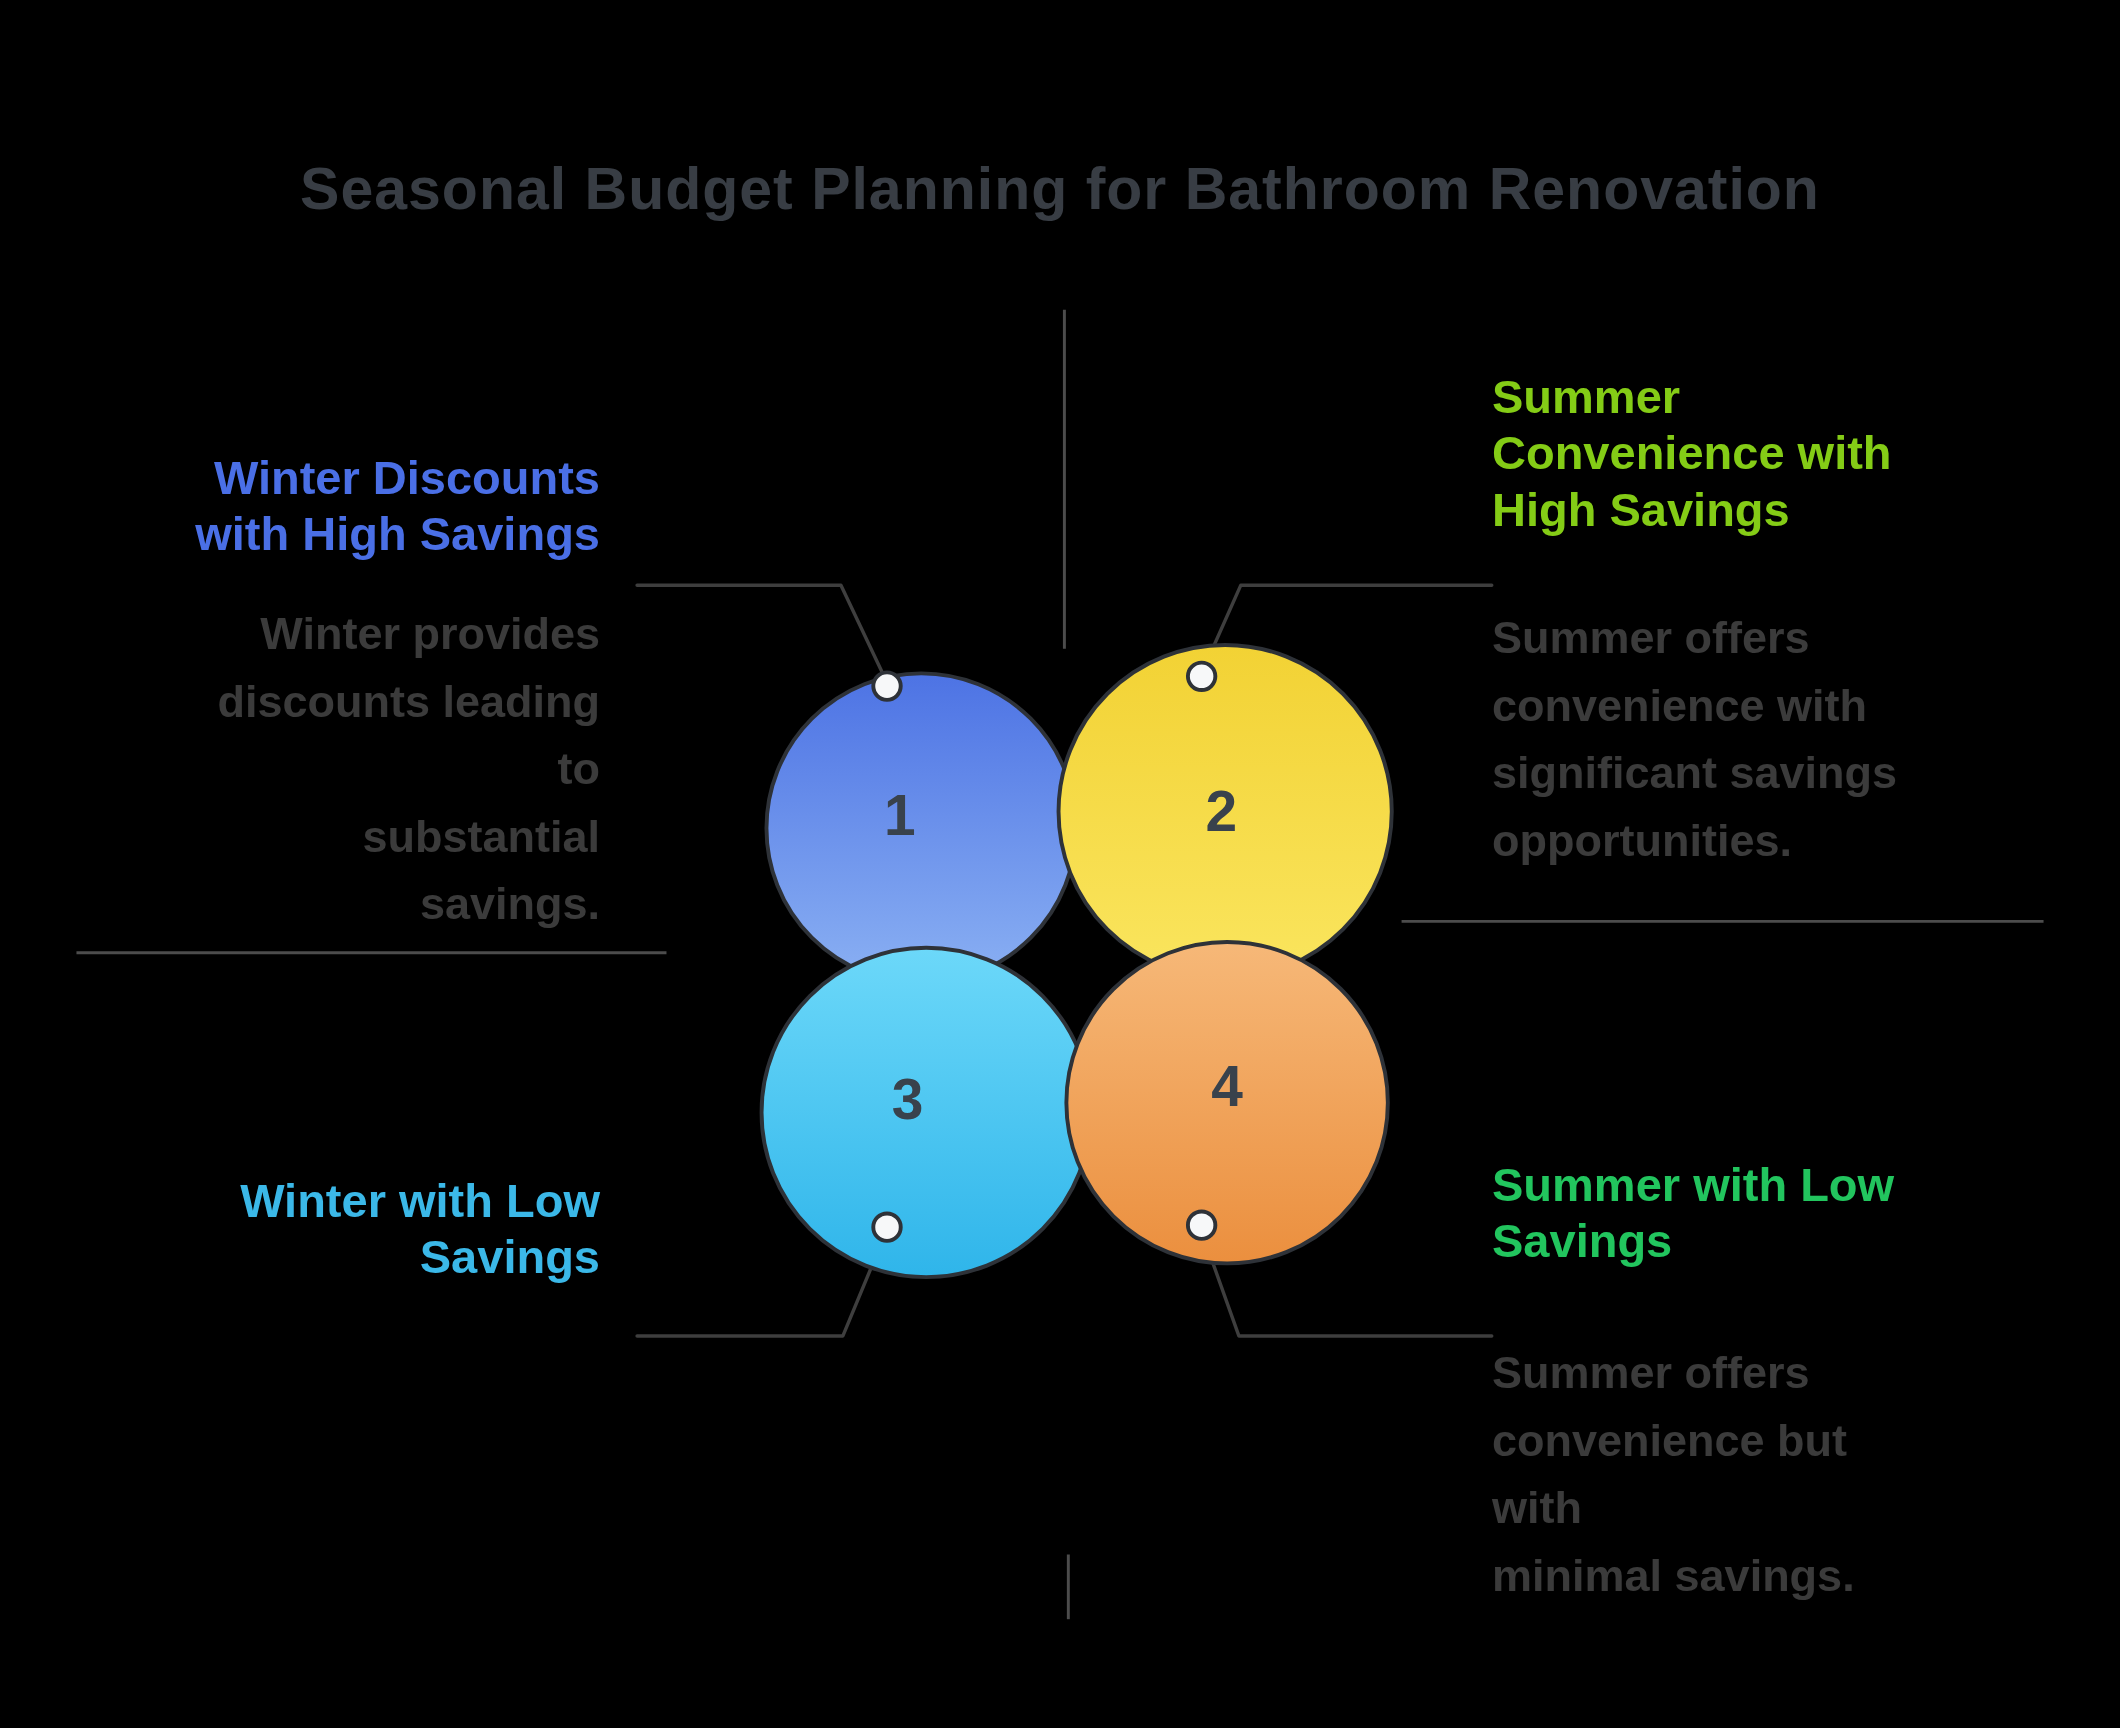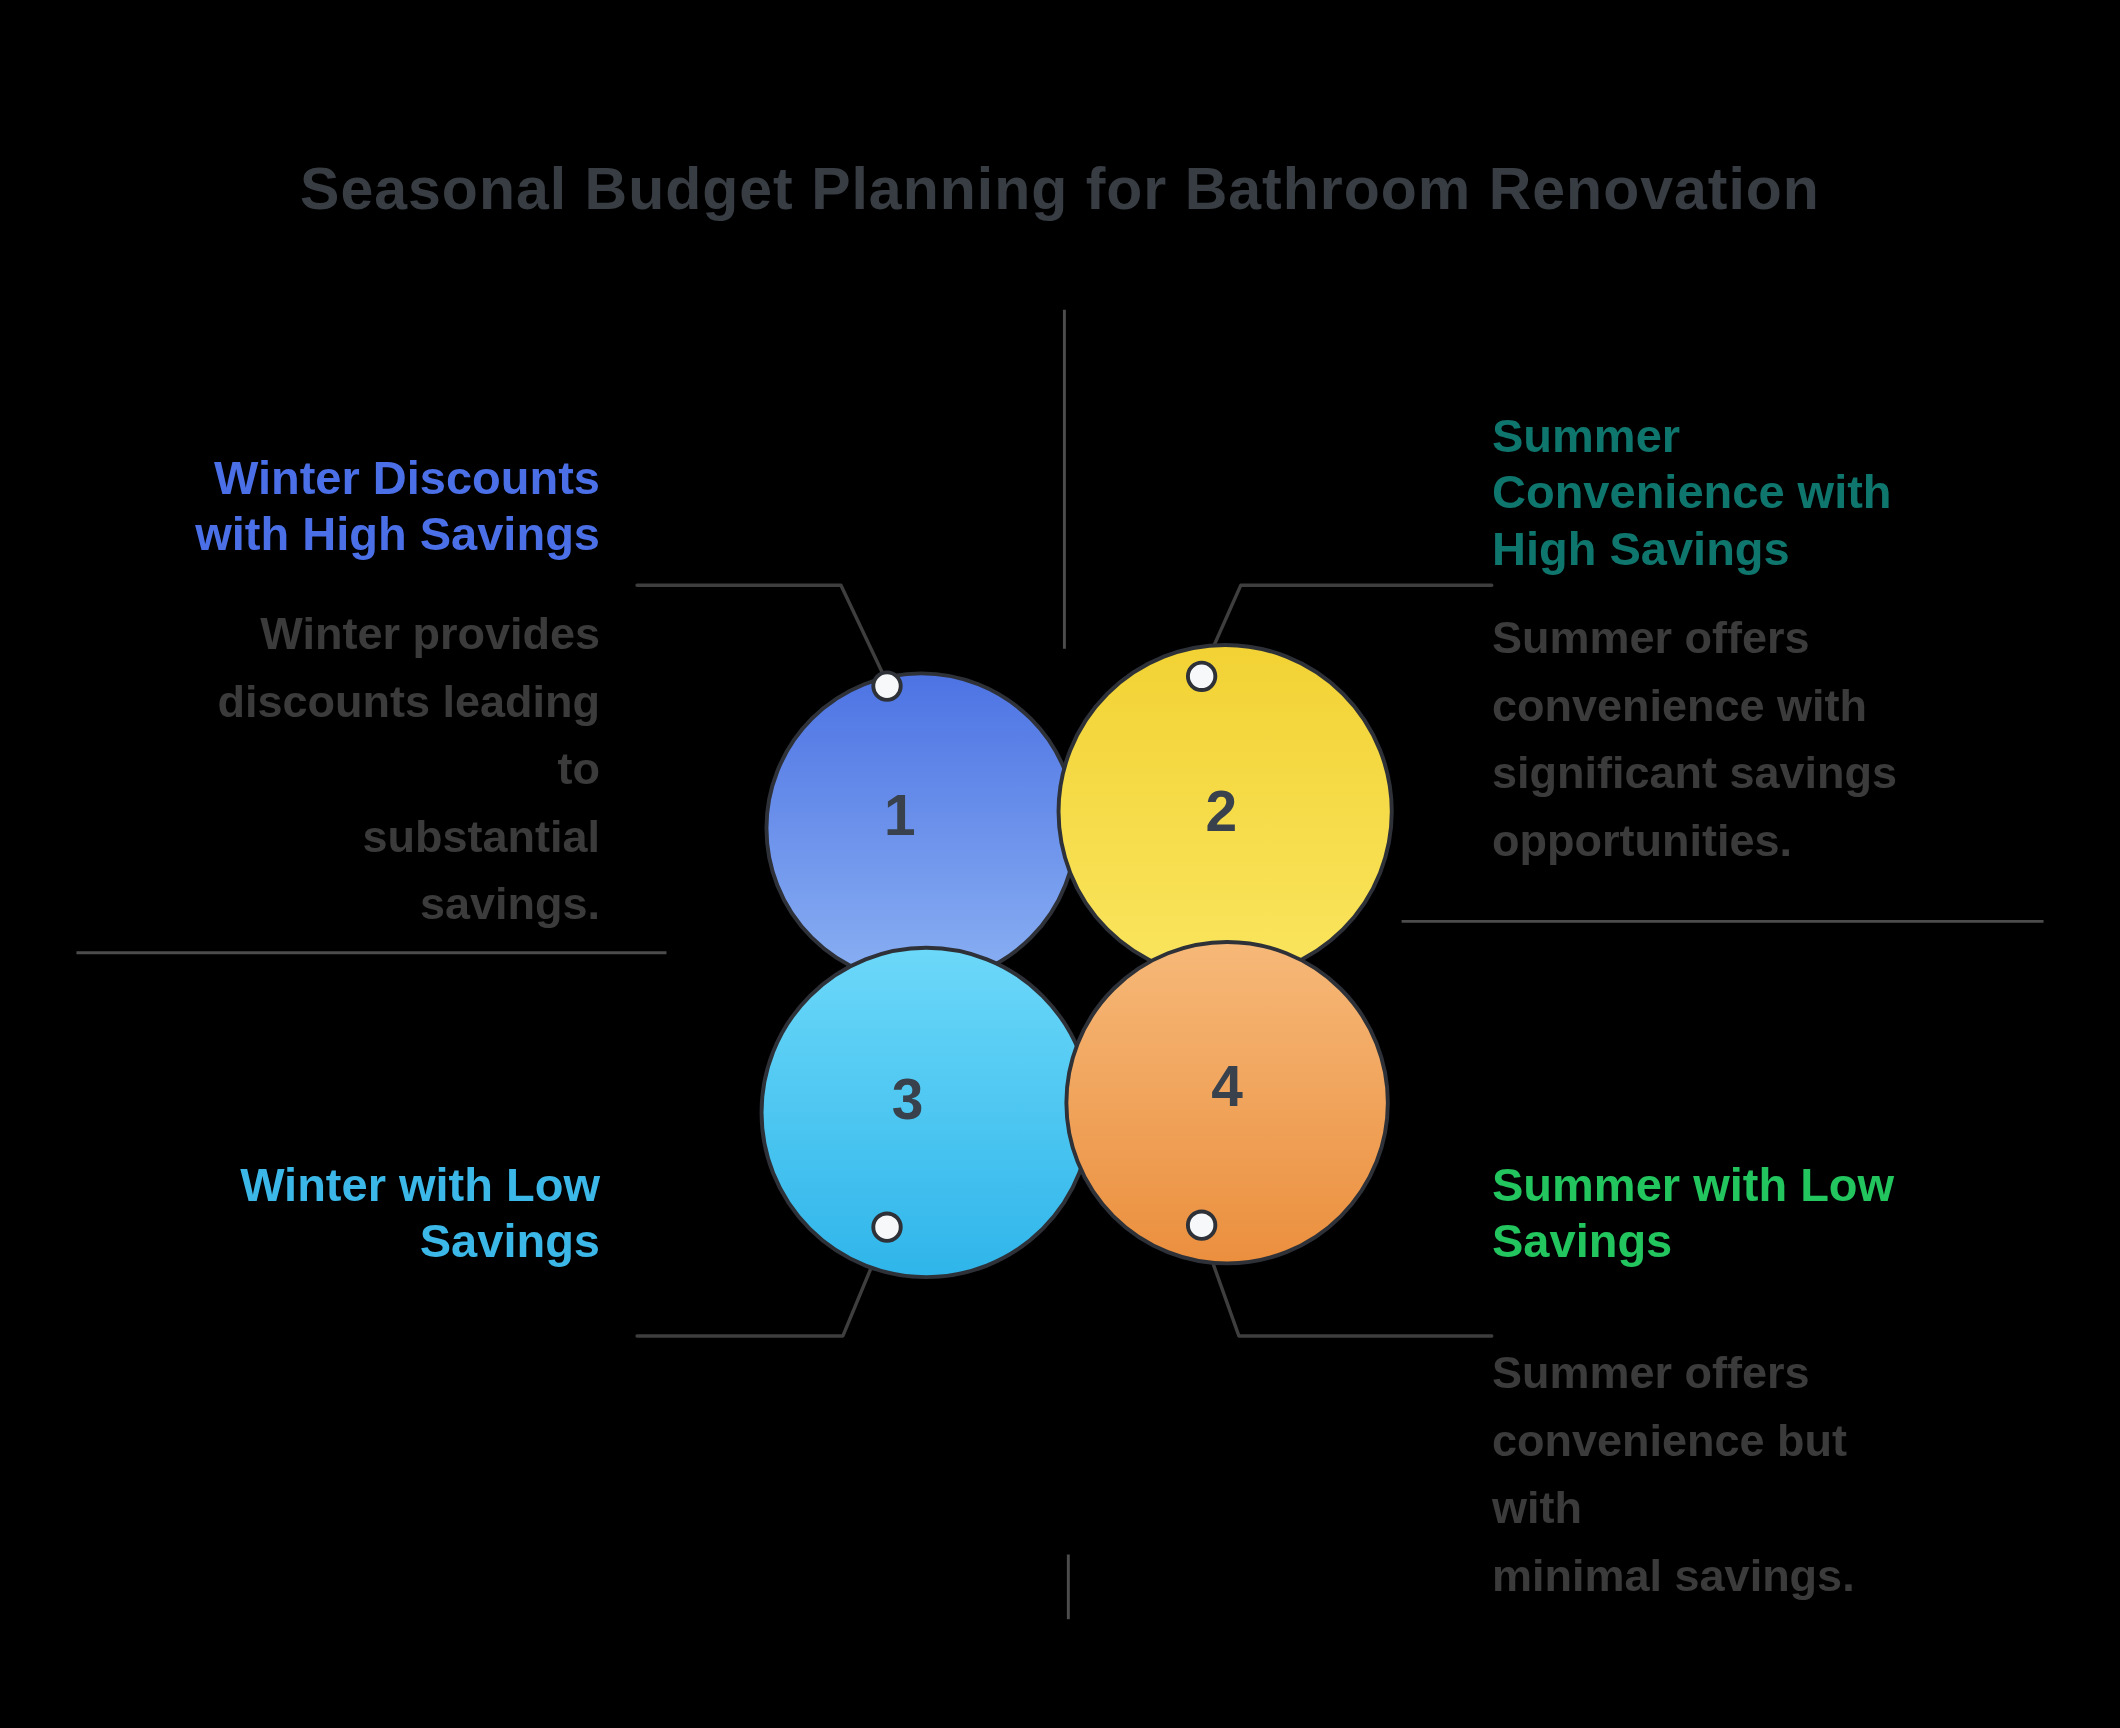--- a/index.html
+++ b/index.html
@@ -46,22 +46,22 @@
     font-size: 45px;
     font-weight: 600;
     line-height: 1.5;
     color: #3b3b3b;
     white-space: pre-line;
   }
   .align-right { text-align: right; }
   .align-left  { text-align: left; }
 
   .heading-winter-high { color: #4a6fe6; }
-  .heading-summer-high { color: #0f766e; margin-top: 39px; }
-  .heading-winter-low  { color: #3bb8e8; }
+  .heading-summer-high { color: #84cc16; }
+  .heading-winter-low  { color: #3bb8e8; margin-top: 16px; }
   .heading-summer-low  { color: #22c55e; }
 
   .h-tl { left: 118px;  width: 482px; top: 412px; margin-top: 38px;  }
   .d-tl { left: 216px;  width: 384px; top: 600px;  }
   .h-tr { left: 1492px; width: 510px; top: 369px;  }
   .d-tr { left: 1492px; width: 421px; top: 604px;  }
   .h-bl { left: 157px;  width: 443px; top: 1157px; }
   .d-bl { left: 196px;  width: 404px; top: 1339px; }
   .h-br { left: 1492px; width: 510px; top: 1157px; }
   .d-br { left: 1492px; width: 431px; top: 1339px; }

